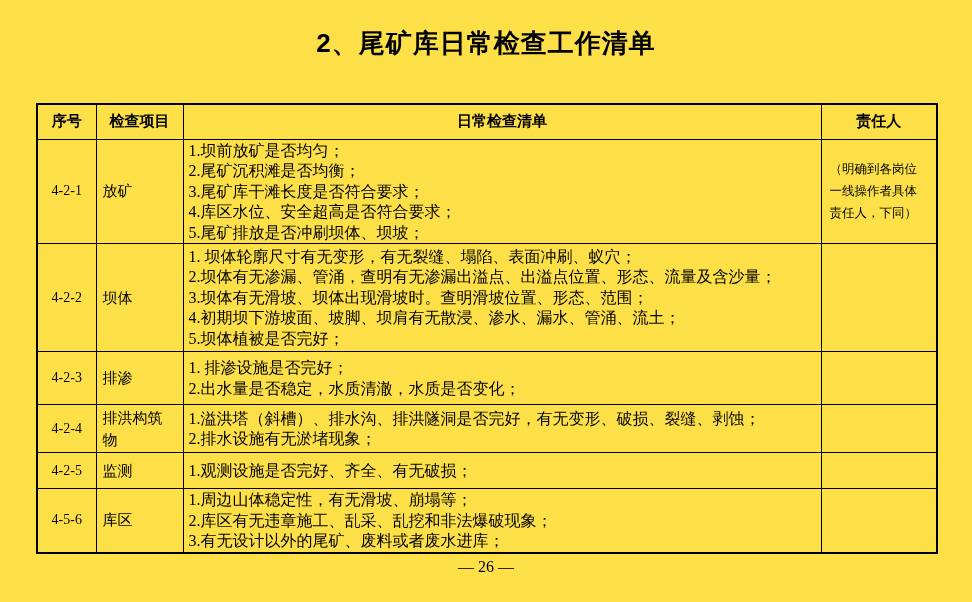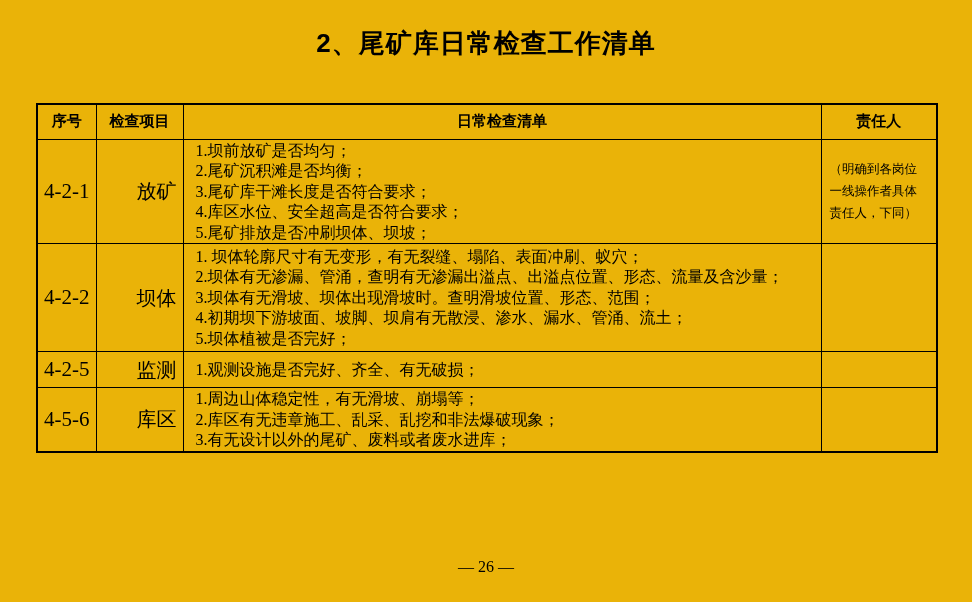--- a/index.html
+++ b/index.html
@@ -2,21 +2,21 @@
 <html><head>
 <meta charset="utf-8">
 <style>
   * { margin: 0; padding: 0; box-sizing: border-box; }
   html, body { width: 972px; height: 602px; background: #ffffff; overflow: hidden; }
   body {
     font-family: "Liberation Serif", "DejaVu Serif", serif;
     color: #000000;
     position: relative;
   }
-  .page { position: absolute; left: 0; top: 0; width: 972px; height: 602px; background: #eab308; }
+  .page { position: absolute; left: 0; top: 0; width: 972px; height: 602px; background: #fde047; }
 
   .title {
     position: absolute; top: 26px; left: 0; width: 100%;
     text-align: center;
     font-family: "Liberation Sans", "DejaVu Sans", sans-serif;
     font-weight: bold;
     font-size: 26px;
     letter-spacing: 1px;
   }
   .subtitle {
@@ -50,32 +50,32 @@
   .r-head { height: 35px; }
   .r0 { height: 102px; }
   .r1 { height: 108px; }
   .r2 { height: 53px; }
   .r3 { height: 48px; }
   .r4 { height: 36px; }
   .r5 { height: 60px; }
 
   td.c-id {
     text-align: center;
-    font-size: 21px;
+    font-size: 14px;
     font-family: "Liberation Serif", "DejaVu Serif", serif;
   }
   td.c-item {
-    text-align: right;
-    font-size: 20px;
+    text-align: left;
+    font-size: 15px;
     padding: 0 6px;
     line-height: 22px;
   }
   td.c-list {
     vertical-align: top;
-    padding: 1px 4px 0 12px;
+    padding: 1px 4px 0 5px;
     font-size: 16px;
   }
   td.c-list .line {
     line-height: 20.5px;
     white-space: nowrap;
   }
   td.c-resp {
     vertical-align: middle;
     padding: 0 8px;
   }
@@ -136,21 +136,39 @@
         <td class="c-list">
           <div class="line">1. 坝体轮廓尺寸有无变形，有无裂缝、塌陷、表面冲刷、蚁穴；</div>
           <div class="line">2.坝体有无渗漏、管涌，查明有无渗漏出溢点、出溢点位置、形态、流量及含沙量；</div>
           <div class="line">3.坝体有无滑坡、坝体出现滑坡时。查明滑坡位置、形态、范围；</div>
           <div class="line">4.初期坝下游坡面、坡脚、坝肩有无散浸、渗水、漏水、管涌、流土；</div>
           <div class="line">5.坝体植被是否完好；</div>
         </td>
         <td class="c-resp"></td>
       </tr>
 
+      <tr class="r2">
+        <td class="c-id">4-2-3</td>
+        <td class="c-item">排渗</td>
+        <td class="c-list">
+          <div class="line">1. 排渗设施是否完好；</div>
+          <div class="line">2.出水量是否稳定，水质清澈，水质是否变化；</div>
+        </td>
+        <td class="c-resp"></td>
+      </tr>
 
+      <tr class="r3">
+        <td class="c-id">4-2-4</td>
+        <td class="c-item">排洪构筑物</td>
+        <td class="c-list">
+          <div class="line">1.溢洪塔（斜槽）、排水沟、排洪隧洞是否完好，有无变形、破损、裂缝、剥蚀；</div>
+          <div class="line">2.排水设施有无淤堵现象；</div>
+        </td>
+        <td class="c-resp"></td>
+      </tr>
 
       <tr class="r4">
         <td class="c-id">4-2-5</td>
         <td class="c-item">监测</td>
         <td class="c-list">
           <div class="line">1.观测设施是否完好、齐全、有无破损；</div>
         </td>
         <td class="c-resp"></td>
       </tr>
 

